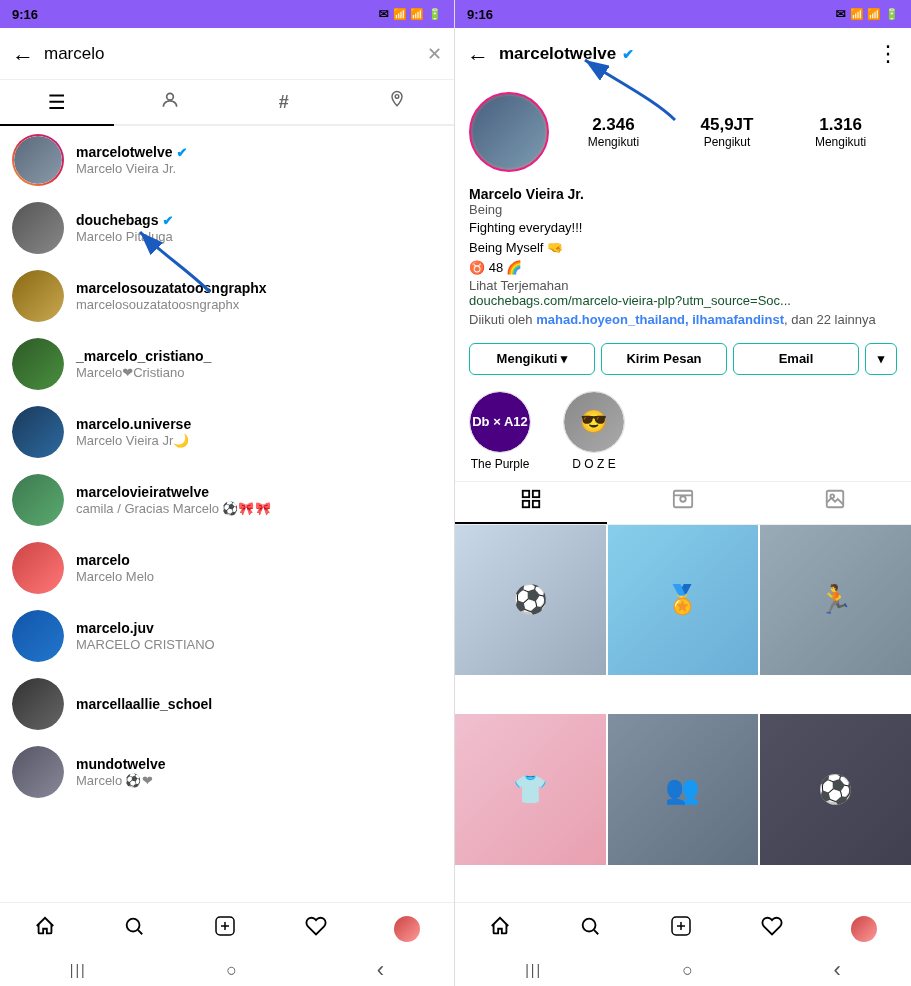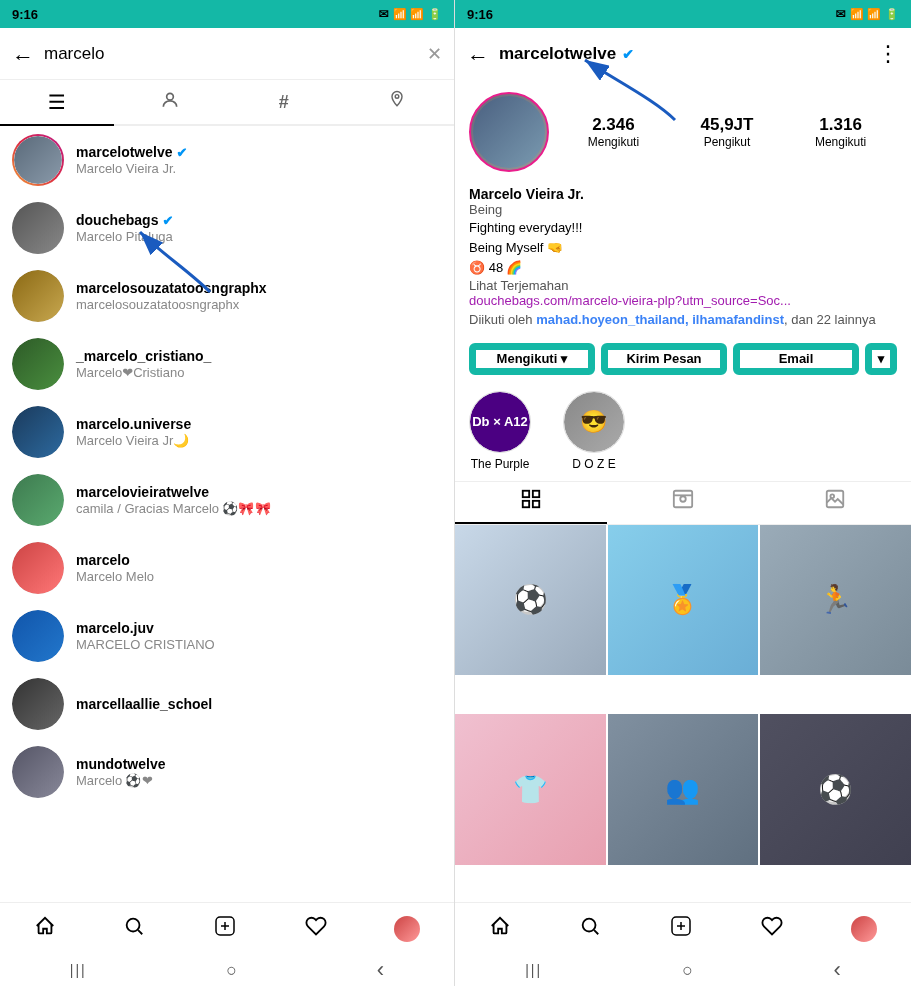--- a/index.html
+++ b/index.html
@@ -20,21 +20,21 @@
       width: 456px;
       height: 986px;
       background: #fff;
       display: flex;
       flex-direction: column;
     }
 
     
     .status-bar {
       height: 28px;
-      background: #14b8a6;
+      background: #8b5cf6;
       display: flex;
       align-items: center;
       justify-content: space-between;
       padding: 0 12px;
       font-size: 12px;
       font-weight: 600;
     }
     .status-bar .time { font-weight: 700; font-size: 13px; }
     .status-icons { display: flex; gap: 4px; align-items: center; }
 
@@ -168,34 +168,34 @@
     .stat-item { text-align: center; }
     .stat-number { font-size: 17px; font-weight: 700; color: #000; }
     .stat-label { font-size: 12px; color: #000; }
 
     .profile-bio {
       padding: 2px 14px 10px;
     }
     .bio-name { font-size: 14px; font-weight: 700; }
     .bio-role { font-size: 13px; color: #555; }
     .bio-text { font-size: 13px; color: #000; margin-top: 2px; line-height: 1.4; }
-    .bio-link { font-size: 13px; color: #a21caf; }
+    .bio-link { font-size: 13px; color: #14532d; }
     .bio-followers { font-size: 13px; color: #555; margin-top: 4px; }
     .bio-followers strong { color: #3b82f6; }
     .translate-link { font-size: 13px; color: #555; cursor: pointer; }
 
     .action-buttons {
       display: flex;
       padding: 6px 14px;
       gap: 6px;
     }
     .action-btn {
       flex: 1;
       height: 32px;
-      border: 7px solid #14b8a6;
+      border: 1px solid #14b8a6;
       border-radius: 6px;
       background: #fff;
       font-size: 13px;
       font-weight: 600;
       cursor: pointer;
       display: flex;
       align-items: center;
       justify-content: center;
       gap: 4px;
     }

